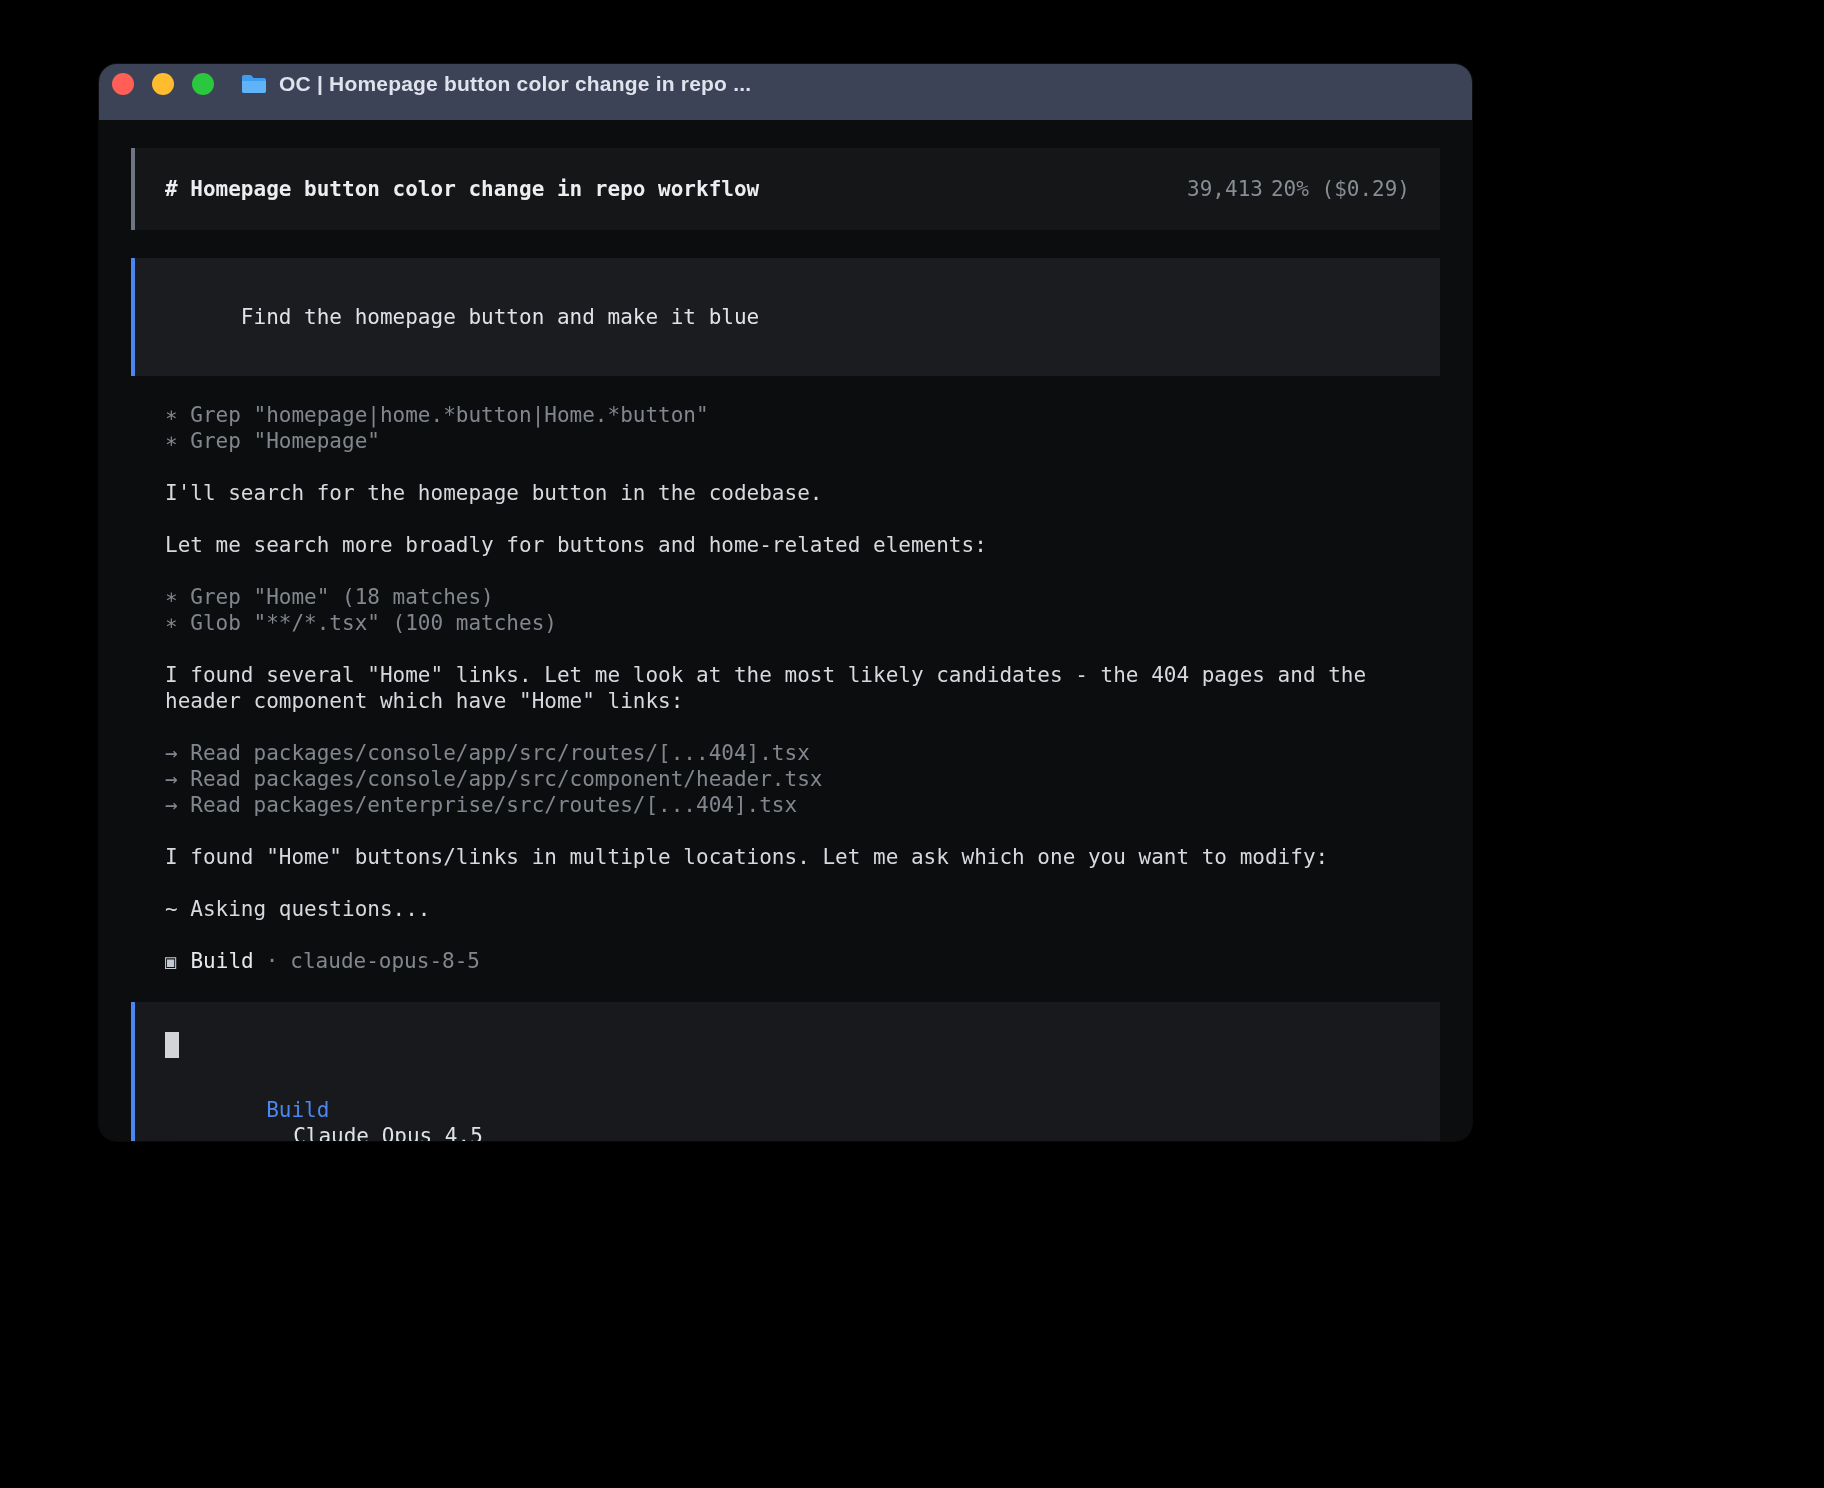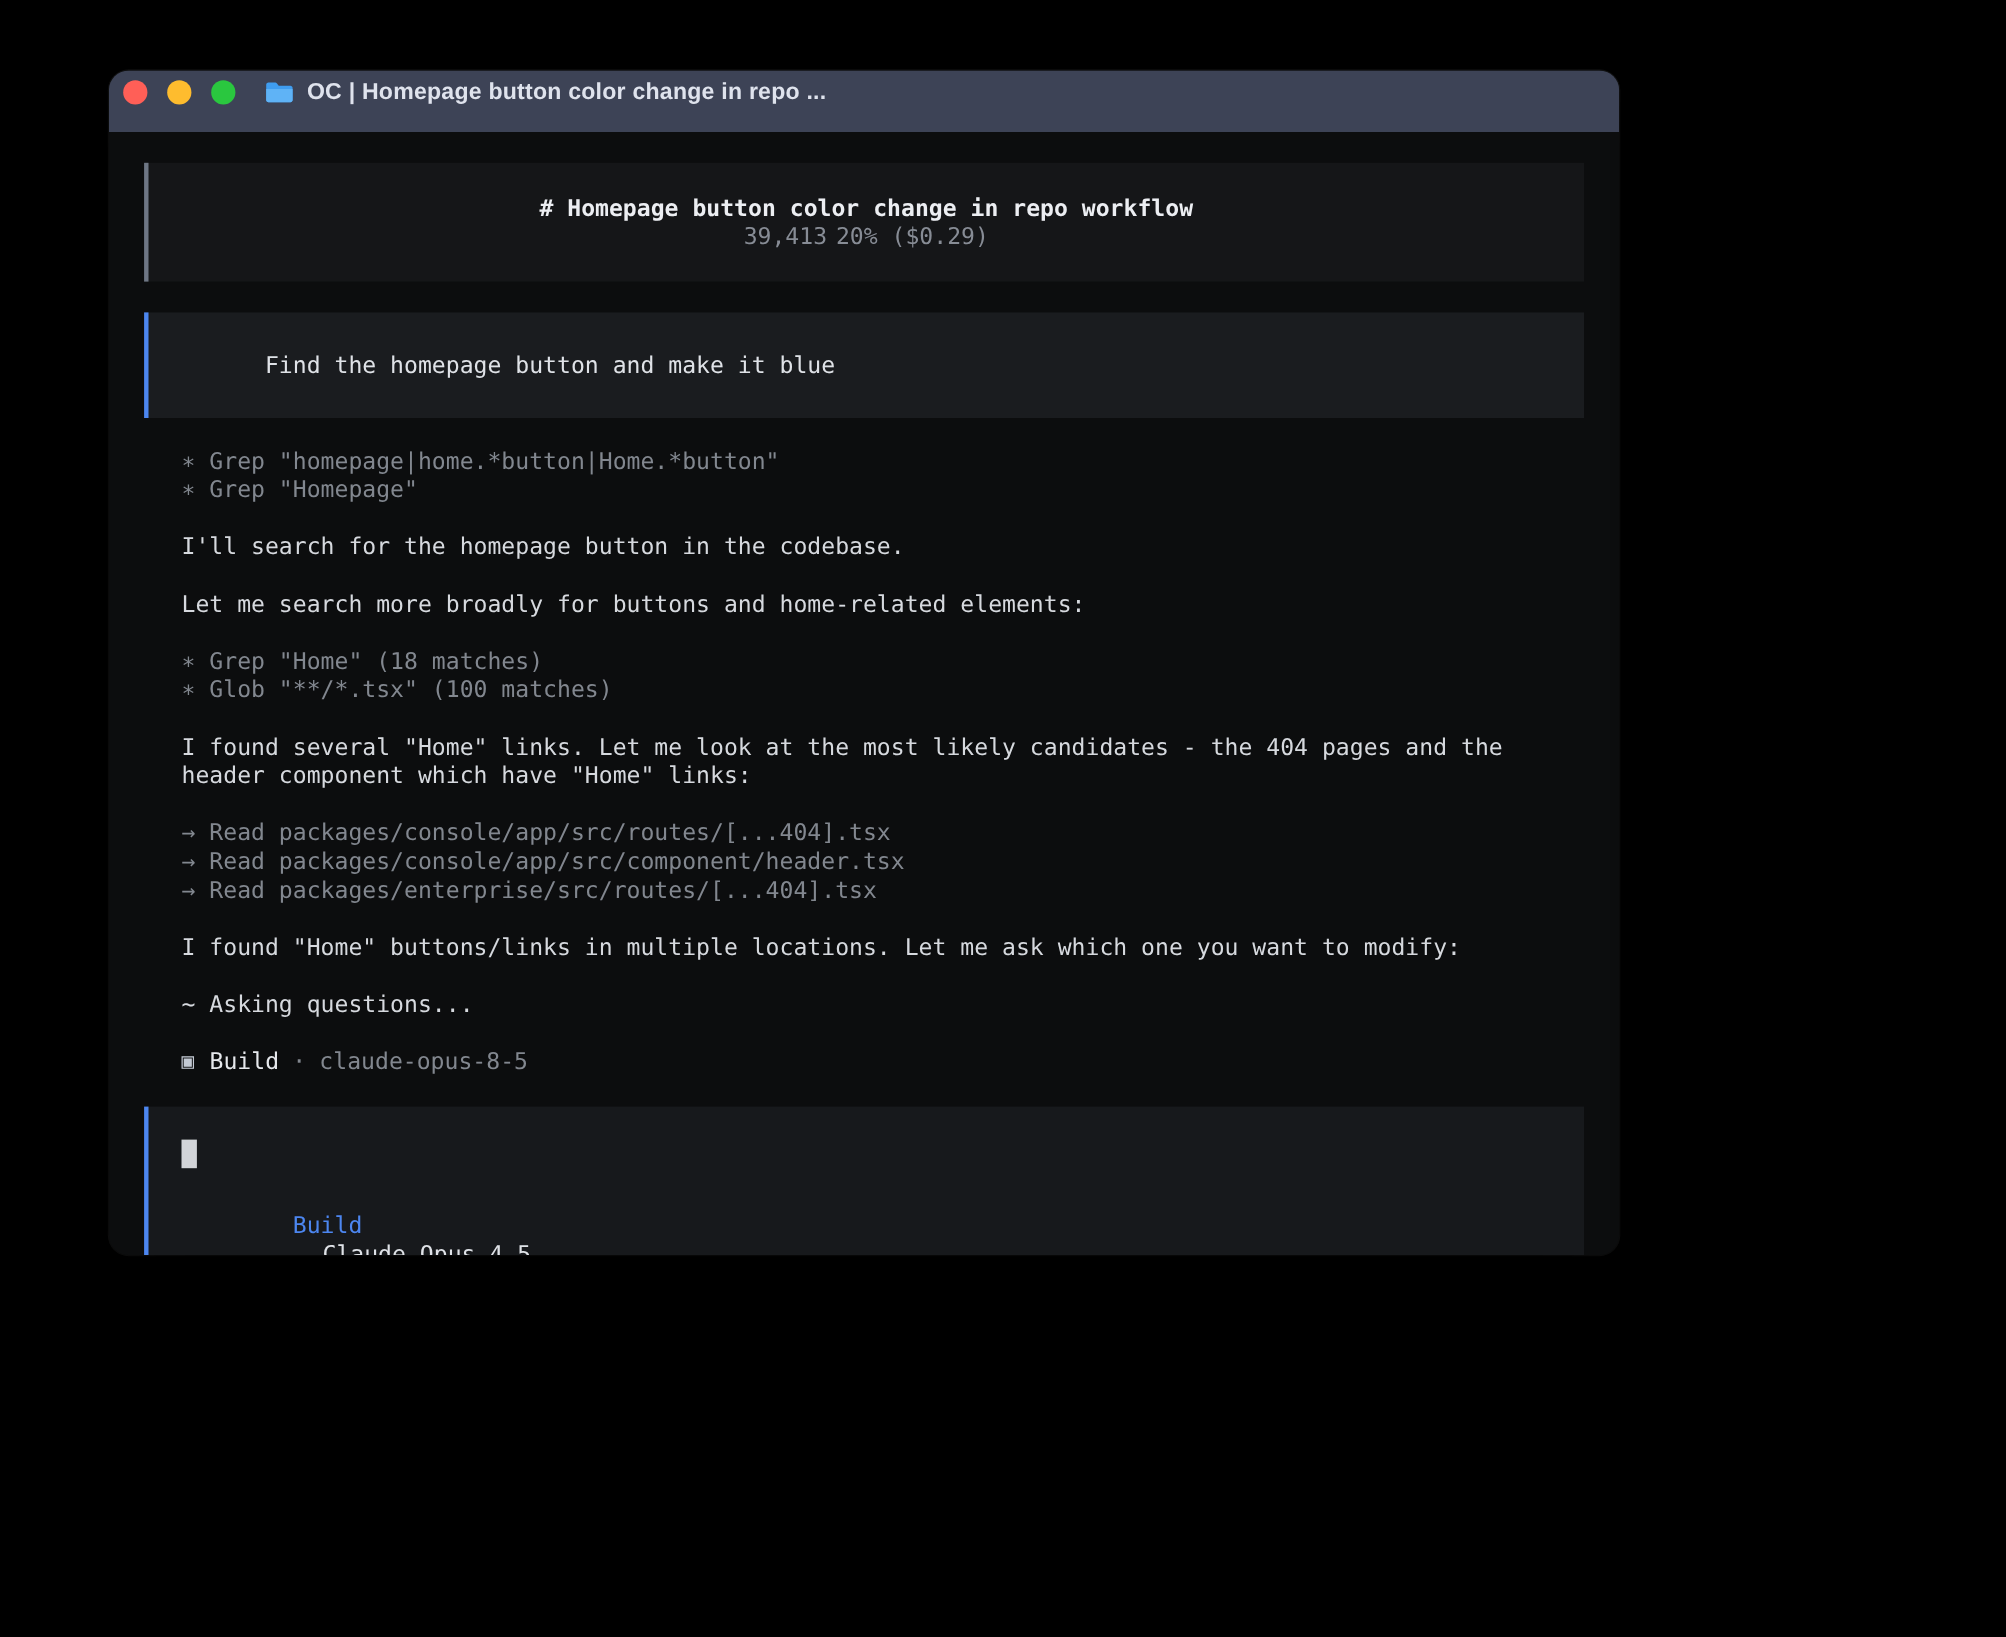--- a/index.html
+++ b/index.html
@@ -36,28 +36,28 @@
   
   .term {
     flex:1; display:flex; flex-direction:column; overflow:hidden;
     padding:28px 32px 0 32px;
     font-size:21px; line-height:26px; color:#d6d9de;
   }
   .block { border-left:4px solid; }
 
   .header-block {
     background:#151618; border-color:#6e7684;
-    padding:28px 30px; display:flex; justify-content:space-between; align-items:center;flex-direction:column;
+    padding:28px 30px; display:flex; justify-content:space-between; align-items:center;
   }
   .session-title { font-weight:700; color:#eceef2; white-space:pre; }
   .session-stats { color:#878c95; display:flex; gap:8px; white-space:pre; }
 
   .user-block {
     margin-top:28px; background:#1a1c1f; border-color:#4c86f0;
-    padding:9px 30px; color:#dfe2e7; white-space:pre;
+    padding:20px 30px; color:#dfe2e7; white-space:pre;
   }
 
   .conversation { margin-top:26px; padding-left:34px; }
   .msg { margin-bottom:26px; }
   .line { white-space:pre; color:#d6d9de; }
   .line.dim { color:#82878f; }
 
   .agent-line { display:flex; align-items:center; gap:12px; white-space:pre; }
   .agent-icon { color:#c3c9d3; font-size:19px; }
   .agent-name { color:#e6e8ec; margin-left:2px; }

